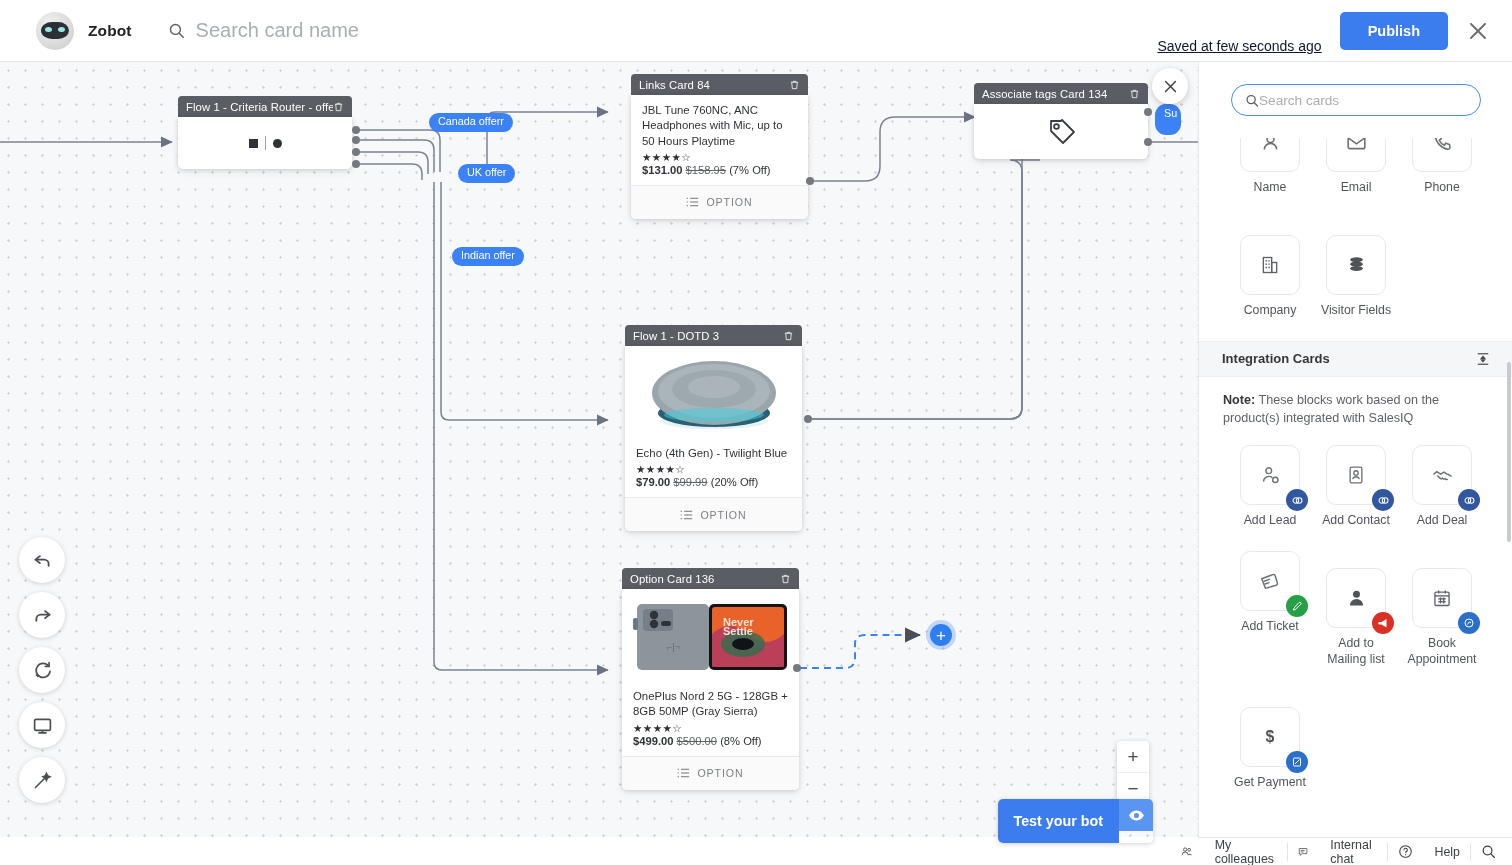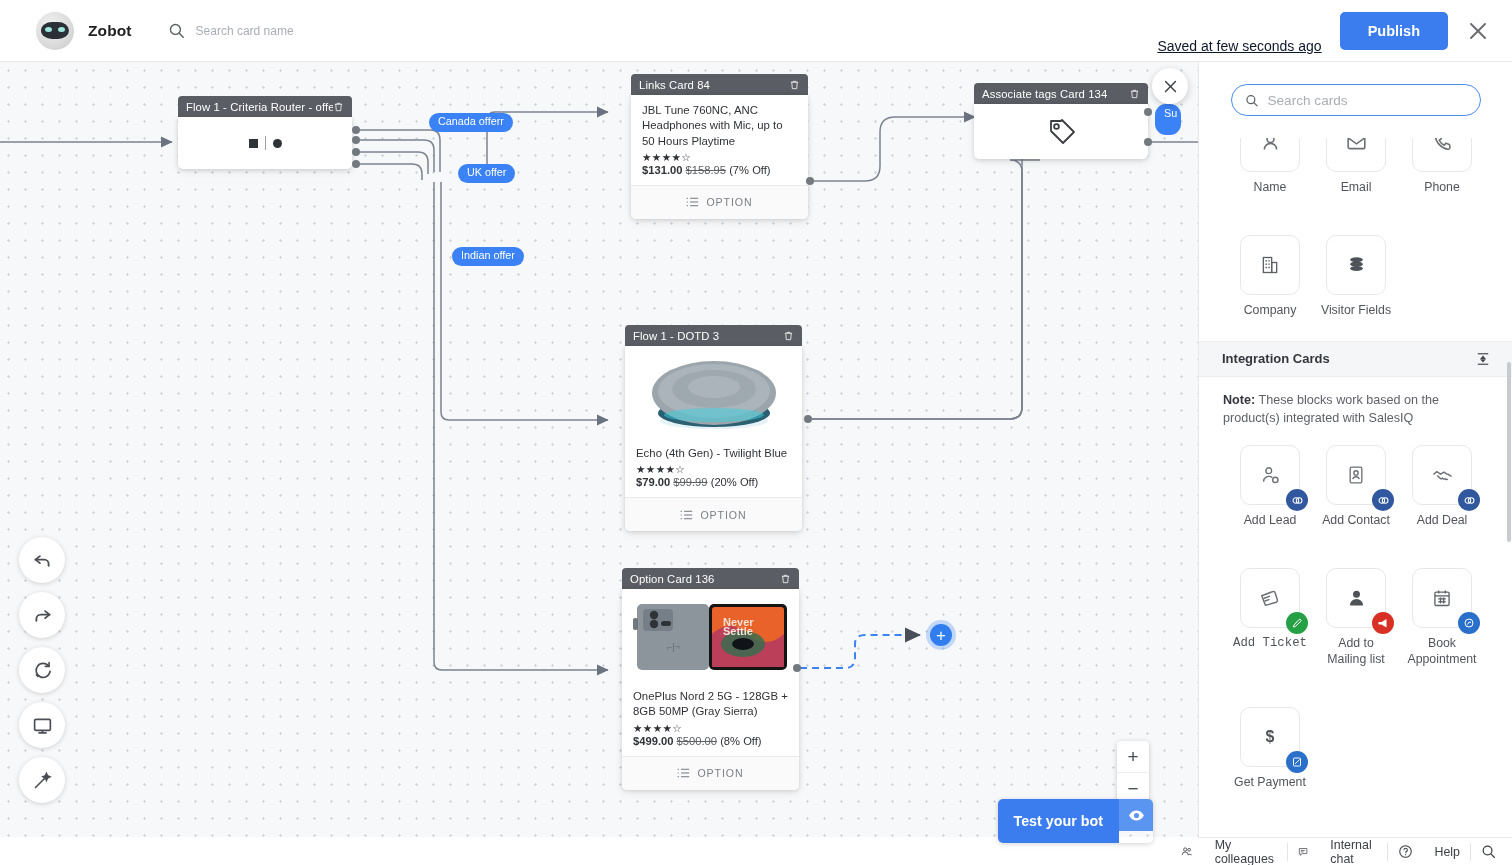--- a/index.html
+++ b/index.html
@@ -31,21 +31,21 @@
     border-radius: 50%; background: #9fe8e0;
   }
   .bot-face:before { left: 4px; }
   .bot-face:after  { right: 4px; }
   .brand-name {
     margin-left: 14px; font-size: 15.5px; font-weight: bold; color: #222;
     letter-spacing: .1px;
   }
   .hdr-search { margin-left: 36px; display: flex; align-items: center; gap: 11px; }
   .hdr-search input {
-    border: none; outline: none; font-size: 12px; color: #1d4ed8;
+    border: none; outline: none; font-size: 20px; color: #1d4ed8;
     font-family: "Liberation Sans", sans-serif; width: 300px; background: transparent;
   }
   .hdr-search input::placeholder { color: #a9aeb4; }
   .topbar-right {
     margin-left: auto; margin-right: 22px; display: flex; align-items: center; gap: 18px;
   }
   .saved-link {
     font-size: 14px; color: #0f172a; text-decoration: underline; cursor: pointer; margin-top: 31px;
   }
   .publish-btn {
@@ -180,21 +180,21 @@
     position: absolute; top: 62px; right: 0; width: 314px; height: 775px;
     background: #fff; border-left: 1px solid #e8e8e8; overflow: hidden;
   }
   .rsearch-wrap {
     position: absolute; top: 0; left: 0; width: 314px; height: 76px;
     background: #fff; z-index: 10; display: flex; align-items: center;
     justify-content: center;
   }
   .rsearch {
     width: 250px; height: 32px; border: 1.6px solid #4a8bf0; border-radius: 17px;
-    display: flex; align-items: center; padding: 0 13px; gap: 9px; background: #fff;
+    display: flex; align-items: center; padding: 0 13px; background: #fff;
   }
   .rsearch input {
     border: none; outline: none; font-size: 13.6px; width: 100%;
     font-family: "Liberation Sans", sans-serif; color: #3b3b3b; background: transparent;
   }
   .rsearch input::placeholder { color: #a9aeb4; }
 
   .rscroll { position: absolute; top: 76px; left: 0; width: 314px; height: 699px; }
   .card-grid {
     display: grid; grid-template-columns: repeat(3, 1fr);
@@ -674,21 +674,21 @@
             <div class="cg-badge" style="background:#31589e;">
               <svg width="13" height="13" viewBox="0 0 24 24" fill="none" stroke="#fff" stroke-width="1.9">
                 <circle cx="9" cy="12" r="5.2"></circle>
                   <circle cx="15" cy="12" r="5.2"></circle>
               </svg>
             </div>
           </div>
           <div class="cg-label">Add Deal</div>
         </div>
 
-        <div class="cg-item" style="margin-top:22px;font-family:Liberation Mono, monospace;">
+        <div class="cg-item" style="margin-top:5px;">
           <div class="cg-tile">
             <svg width="22" height="22" viewBox="0 0 24 24" fill="none" stroke="#6c7075" stroke-width="1.6" stroke-linejoin="round">
               <path d="M3 9.5 L15 5 a2 2 0 0 1 2.6 1.2 L20 14 a2 2 0 0 1 -1.2 2.6 L7 20 Z"></path>
               <path d="M5 12.5 L12 10"></path>
                 <path d="M6 15.5 L11.5 13.5"></path>
             </svg>
             <div class="cg-badge" style="background:#26a045;">
               <svg width="12" height="12" viewBox="0 0 24 24" fill="none" stroke="#fff" stroke-width="2" stroke-linejoin="round">
                 <path d="M6 16 L16 5 a2.6 2.6 0 0 1 3.6 3.6 L8.5 19 L4.5 20 Z"></path>
               </svg>

